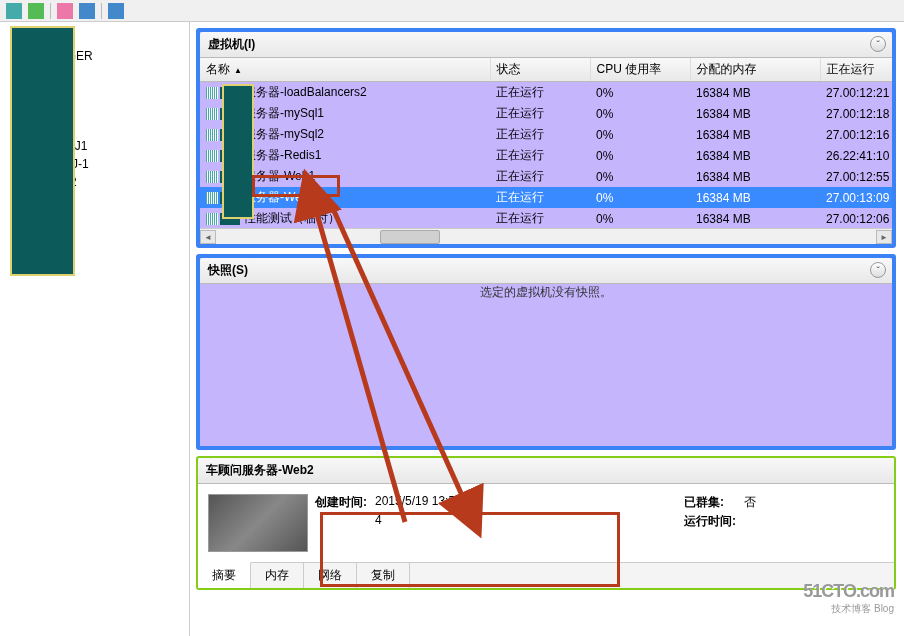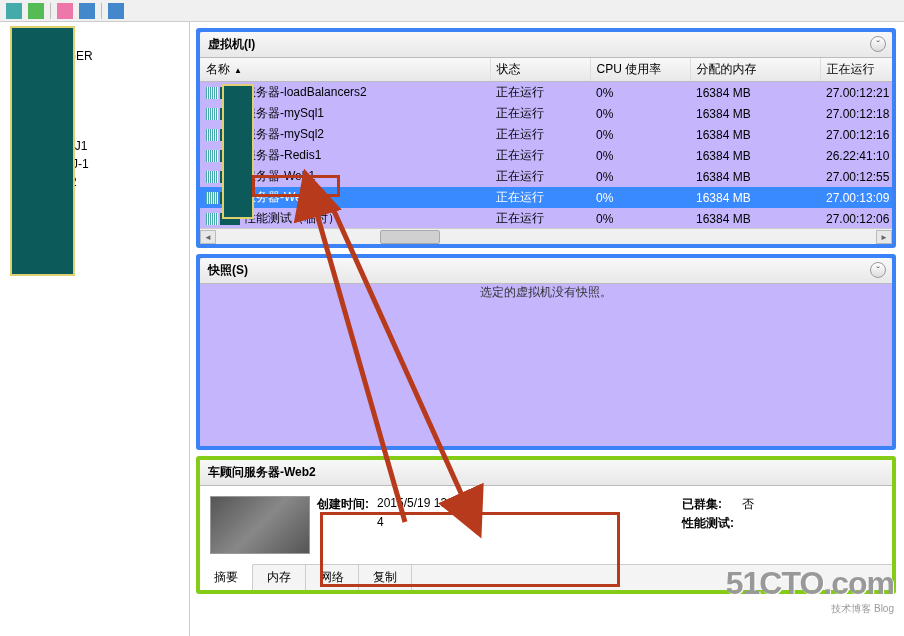--- a/index.html
+++ b/index.html
@@ -43,41 +43,41 @@
 .vm-icon::before { content:""; position:absolute; left:0; top:0; width:12px; height:12px; background:repeating-linear-gradient(90deg,#4aa,#4aa 1px,#fff 1px,#fff 2px); }
 .vm-icon::after { content:""; position:absolute; left:14px; top:0; width:20px; height:12px; background:#0d5a5a; }
 
 .scroll-h { height: 16px; border-top: 1px solid #ccc; background: #f0f0f0; position: relative; }
 .scroll-h .thumb { position:absolute; left:180px; width:60px; height:14px; top:1px; background:#d0d0d0; border:1px solid #aaa; border-radius:2px;}
 .scroll-h .arr { position:absolute; width:16px; height:14px; top:1px; background:#e8e8e8; border:1px solid #bbb; display:flex;align-items:center;justify-content:center;font-size:8px;color:#666;}
 .scroll-h .arr.l{left:0;} .scroll-h .arr.r{right:0;}
 
 .snap-body { height: 162px; display:flex; justify-content:center; color:#333; }
 
-.detail { border:4px solid #84cc16; border-radius:3px; }
+.detail { border:2px solid #84cc16; border-radius:3px; }
 .detail-hd { background:linear-gradient(#f8f8f8,#e8e8e8); border-bottom:1px solid #bbb; padding:4px 8px; font-weight:bold; border-radius:3px 3px 0 0;}
 .detail-body { padding:10px; display:flex; gap:7px; }
 .thumb-img { width:100px; height:58px; background:linear-gradient(135deg,#555,#888,#555); border:1px solid #999; }
 .meta-col { flex:1; }
 .meta-row { display:flex; margin-bottom:2px; }
 .meta-k { width:60px; font-weight:bold; }
 .meta-v { flex:1; }
 .right-col { width:200px; }
 .tabs { border-top:1px solid #ccc; background:#f4f4f4; display:flex; }
 .tab { padding:4px 14px; border-right:1px solid #ccc; cursor:pointer; }
 .tab.active { background:#fff; border-top:1px solid #fff; margin-top:-1px; }
 
 
 .redact-col { position:absolute; background:#0d5a5a; border:2px solid #e0d070; z-index:3; }
 .hilite { position:absolute; border:3px solid #b73a1c; z-index:4; pointer-events:none; }
 .arrow-svg { position:absolute; z-index:6; pointer-events:none; }
 .scribble { position:absolute; background:#000; border-radius:3px; }
 
 .watermark { position:absolute; right:10px; bottom:20px; text-align:right; color:#999; font-family:Arial; z-index:2;}
-.watermark .l1 { font-size:32px; font-weight:bold; text-shadow:1px 1px 0 #fff; letter-spacing:-1px;}
+.watermark .l1 { font-size:18px; font-weight:bold; text-shadow:1px 1px 0 #fff; letter-spacing:-1px;}
 .watermark .l2 { font-size:10px; text-shadow:1px 1px 0 #fff;}
 </style>
 </head>
 <body>
 
 <div class="toolbar">
   <span class="ticon t1"></span>
   <span class="ticon t2"></span>
   <span class="sep"></span>
   <span class="ticon t3"></span>
@@ -206,21 +206,21 @@
               <span class="meta-k"></span>
               <span class="meta-v">4</span>
             </div>
         </div>
         <div class="right-col">
           <div class="meta-row">
             <span class="meta-k">已群集:</span>
             <span class="meta-v">否</span>
           </div>
           <div class="meta-row">
-            <span class="meta-k">性能测试:</span>
+            <span class="meta-k">运行时间:</span>
           </div>
         </div>
       </div>
       <div class="tabs">
         <div class="tab active">摘要</div>
         <div class="tab">内存</div>
         <div class="tab">网络</div>
         <div class="tab">复制</div>
       </div>
     </div>

